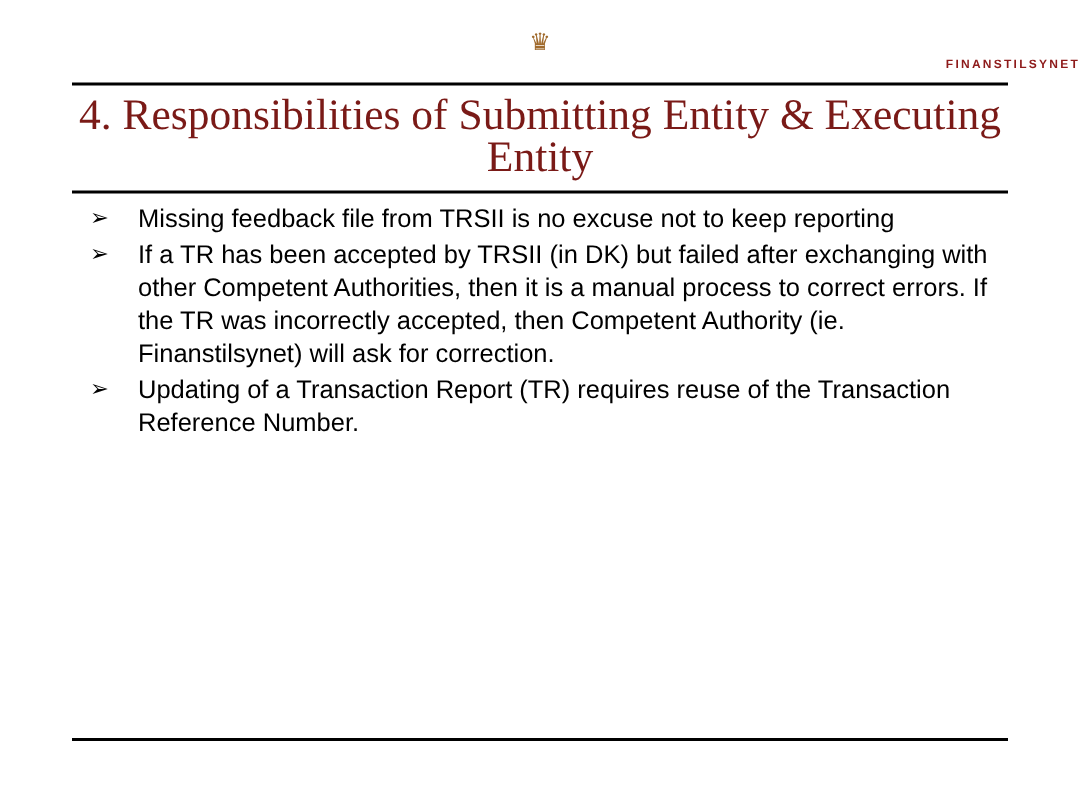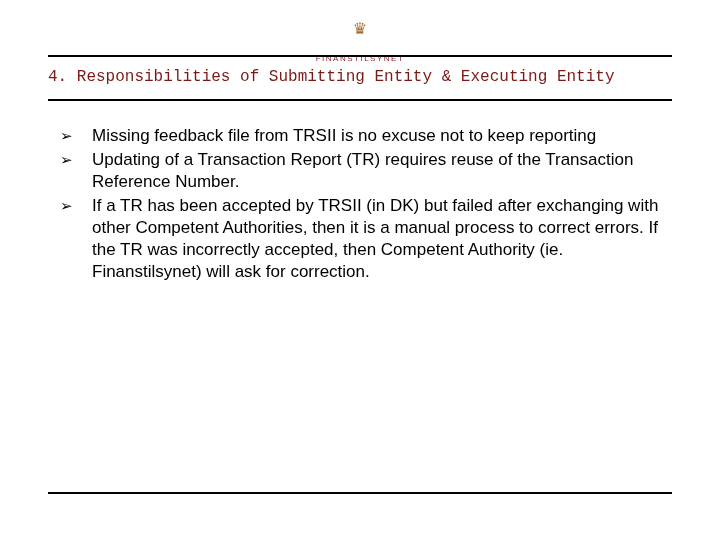--- a/index.html
+++ b/index.html
@@ -29,47 +29,49 @@
     display: inline-block;
     font-size: 16px;
     line-height: 14px;
     color: #a06a2c;
   }
   .logo-block .org {
     display: block;
     font-size: 8px;
     letter-spacing: 1.5px;
     color: #8e1b1b;
-    font-weight: normal;
-    margin-top: 16px;
+    font-weight: bold;
+    margin-top: 0;
+    text-align: right;
   }
   .title-wrap {
     position: absolute;
     top: 55px;
     left: 48px;
     right: 48px;
   }
   .rule {
     border: 0;
     border-top: 2px solid #000;
     margin: 0;
   }
   .rule.top { margin-bottom: 6px; }
   .rule.mid { margin-top: 8px; }
   .title {
-    font-family: Liberation Mono, monospace;
-    font-size: 16px;
+    font-family: Liberation Serif, serif;
+    font-size: 29px;
     line-height: 28px;
     color: #7a1a17;
     margin: 0;
     font-weight: normal;
+    text-align: center;
   }
   .content {
     position: absolute;
-    top: 125px;
+    top: 135px;
     left: 60px;
     right: 60px;
   }
   ul.bullets {
     list-style: none;
     margin: 0;
     padding: 0;
   }
   ul.bullets > li {
     position: relative;
@@ -107,19 +109,19 @@
 
   <div class="title-wrap">
     <hr class="rule top">
     <h1 class="title">4. Responsibilities of Submitting Entity &amp; Executing Entity</h1>
     <hr class="rule mid">
   </div>
 
   <div class="content">
     <ul class="bullets">
       <li>Missing feedback file from TRSII is no excuse not to keep reporting</li>
+      <li>If a TR has been accepted by TRSII (in DK) but failed after exchanging with other Competent Authorities, then it is a manual process to correct errors. If the TR was incorrectly accepted, then Competent Authority (ie. Finanstilsynet) will ask for correction.</li>
       <li>Updating of a Transaction Report (TR) requires reuse of the Transaction Reference Number.</li>
-      <li>If a TR has been accepted by TRSII (in DK) but failed after exchanging with other Competent Authorities, then it is a manual process to correct errors. If the TR was incorrectly accepted, then Competent Authority (ie. Finanstilsynet) will ask for correction.</li>
     </ul>
   </div>
 
   <hr class="bottom-rule">
 </div>
 
 </body></html>

